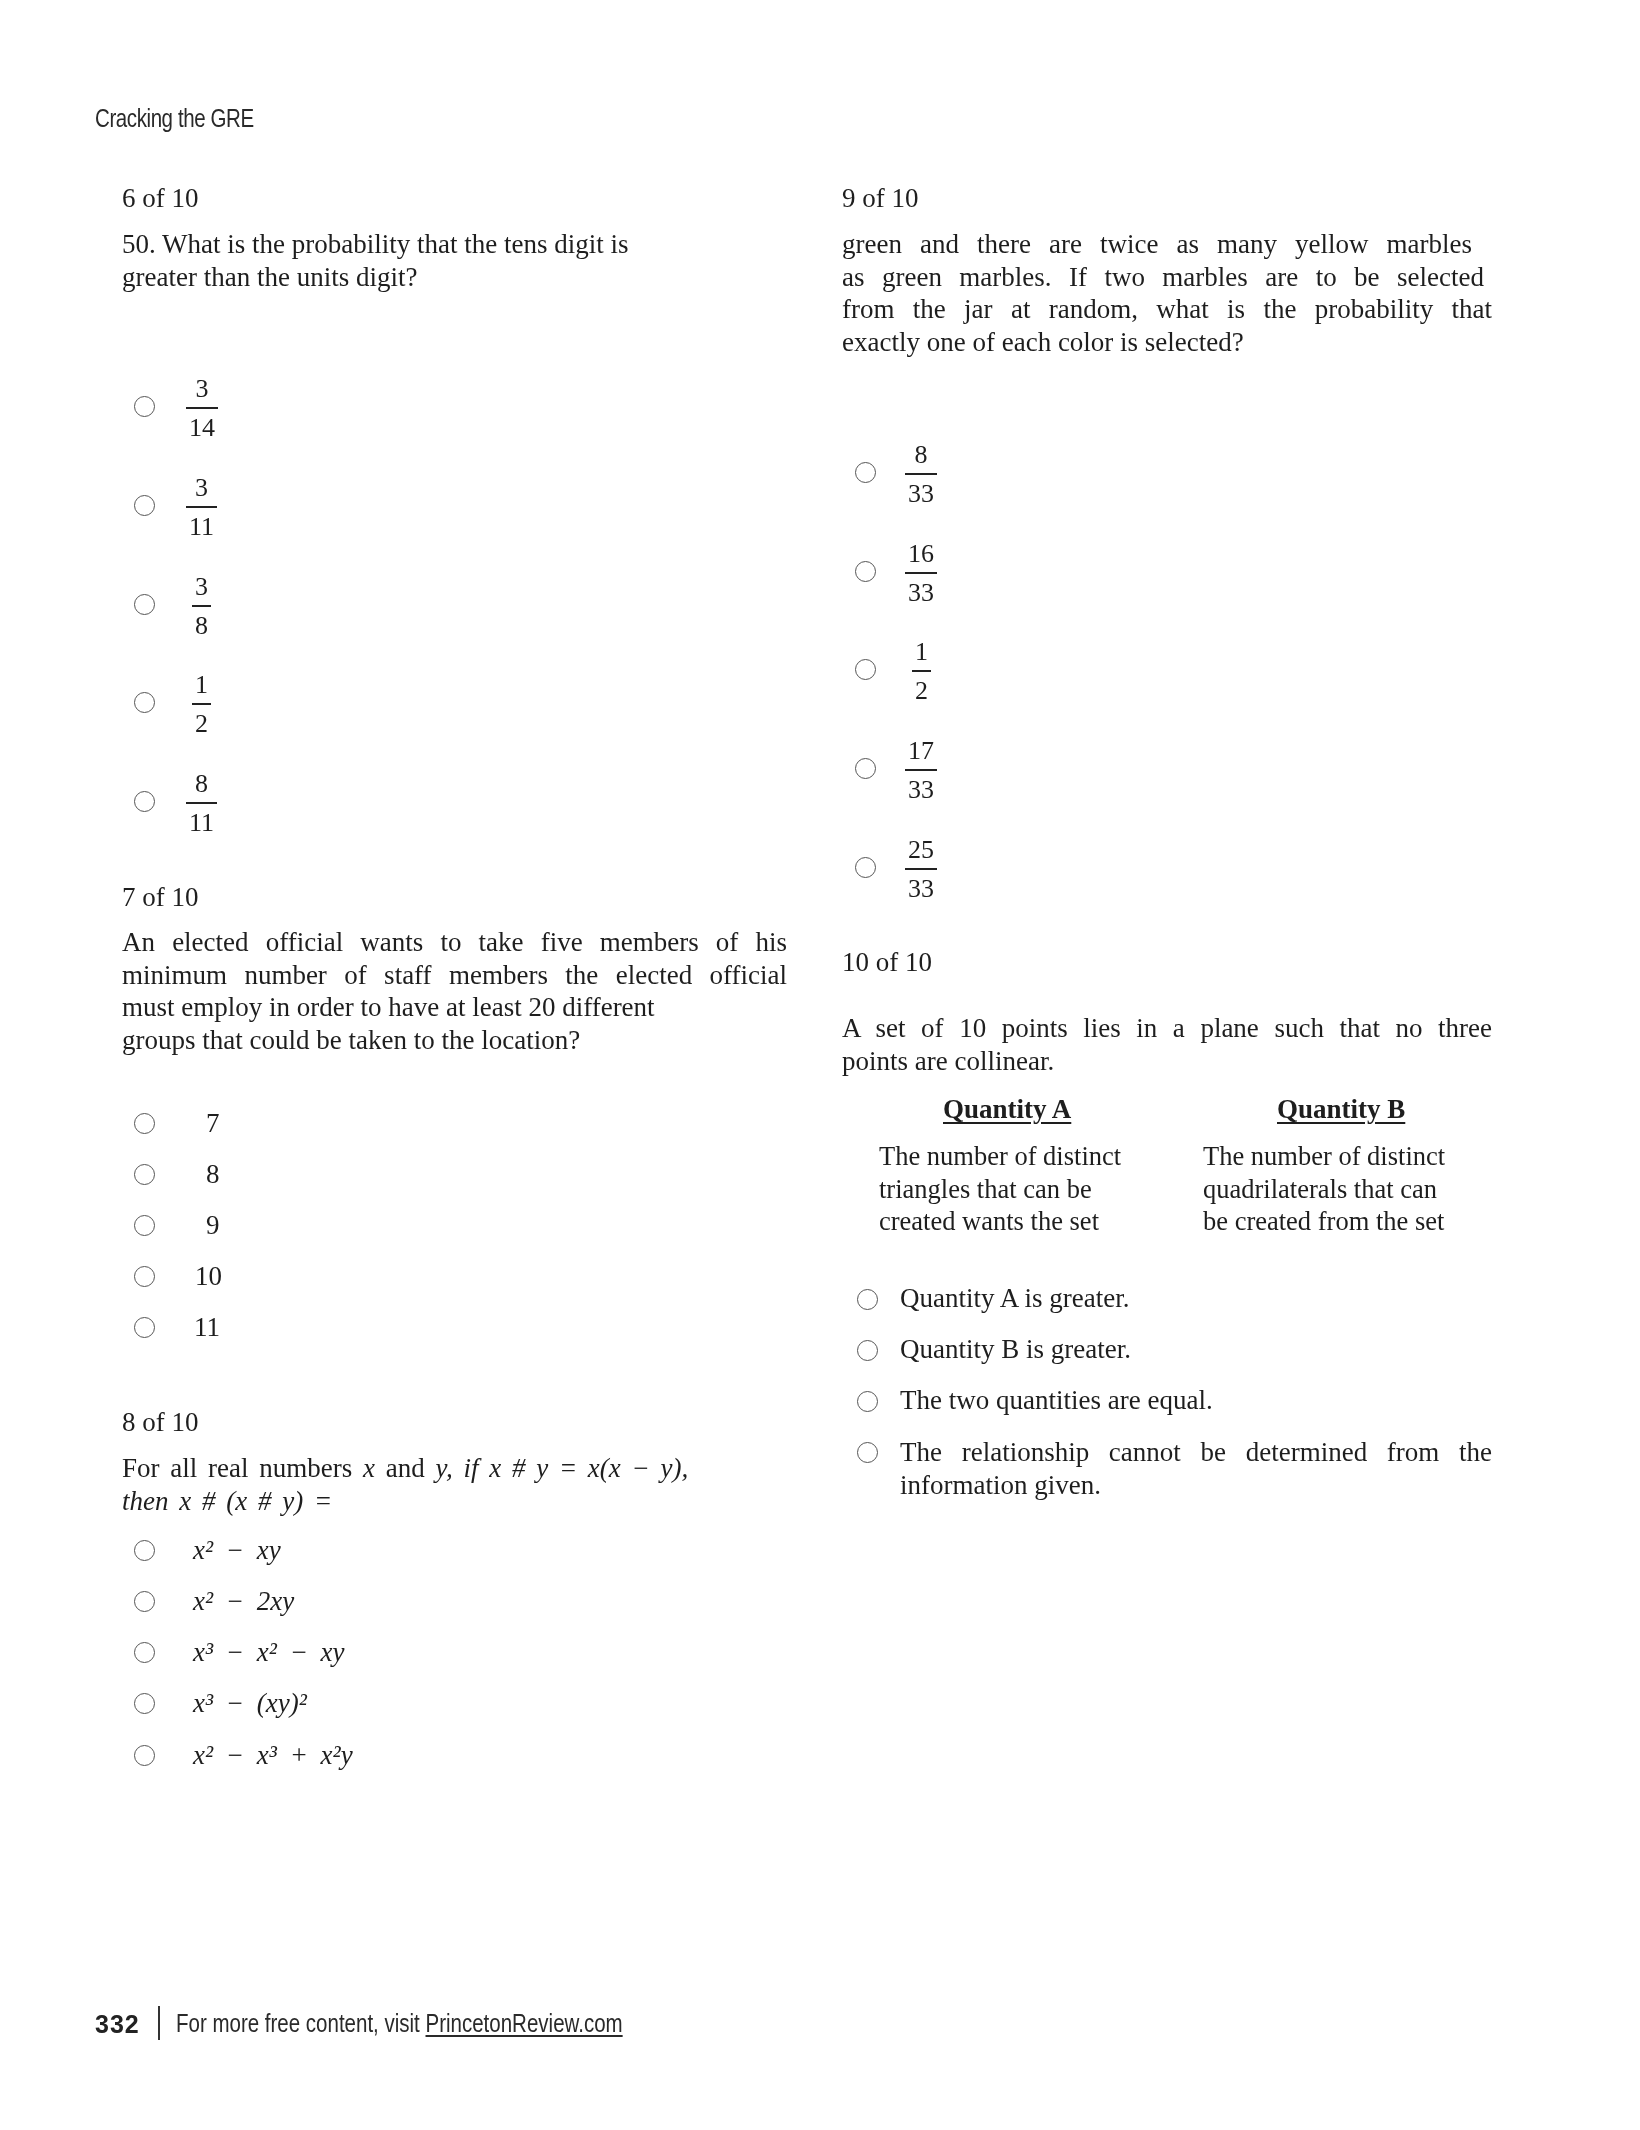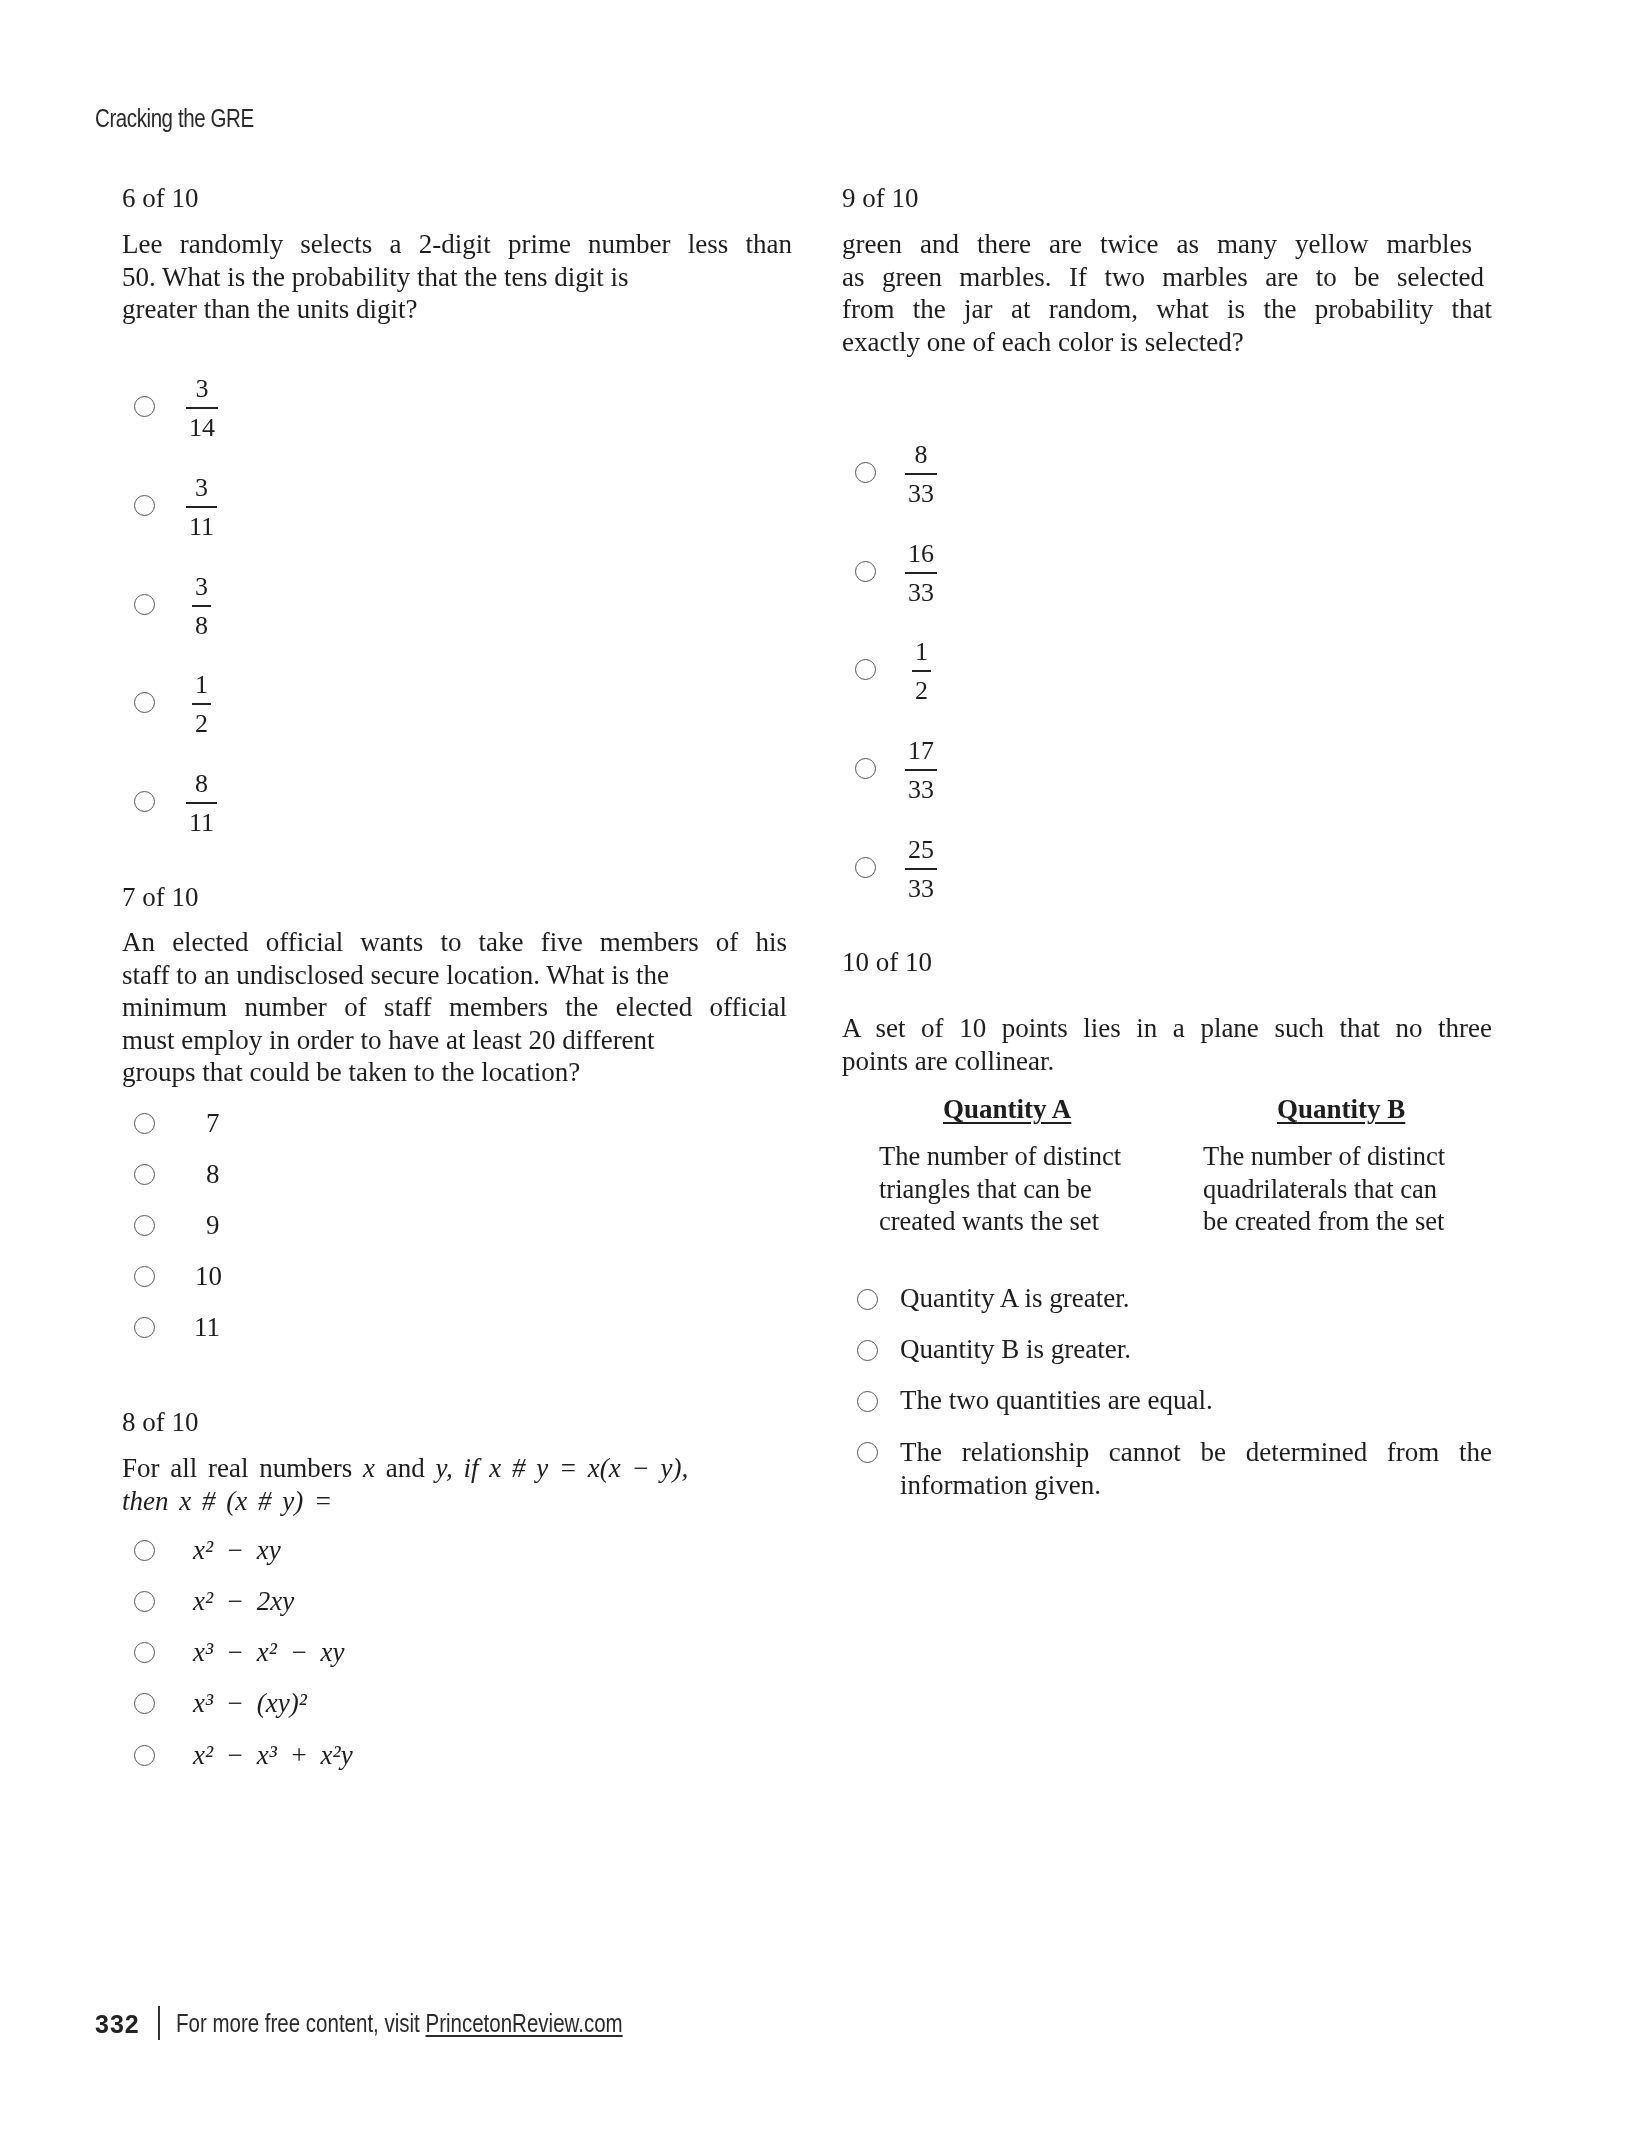--- a/index.html
+++ b/index.html
@@ -31,21 +31,20 @@
                  transform: scaleX(0.82); transform-origin: left center; }
   .footer-link { color: #2a2a2a; text-decoration: underline; text-underline-offset: 3px; cursor: pointer; }
 </style>
 </head>
 <body>
 
 <div class="abs sans-cond header-title">Cracking the GRE</div>
 
 <div class="abs qlabel" style="left:122px; top:183px;">6 of 10</div>
 <div class="abs qtext" style="left:122px; top:228px; width:670px;">
-  <div style="text-align:justify; text-align-last:justify;">Lee randomly selects a 2-digit prime number less than</div>
   <div>50. What is the probability that the tens digit is</div>
   <div>greater than the units digit?</div>
 </div>
 
 <div class="abs radio" style="left:134px; top:396px;"></div>
 <div class="abs frac" style="left:186px; top:374px;">
   <span class="num">3</span>
     <span class="bar"></span>
     <span class="den">14</span>
 </div>
@@ -74,21 +73,20 @@
 <div class="abs radio" style="left:134px; top:791px;"></div>
 <div class="abs frac" style="left:186px; top:769px;">
   <span class="num">8</span>
     <span class="bar"></span>
     <span class="den">11</span>
 </div>
 
 <div class="abs qlabel" style="left:122px; top:882px;">7 of 10</div>
 <div class="abs qtext" style="left:122px; top:926px; width:665px;">
   <div style="text-align-last:justify;">An elected official wants to take five members of his</div>
-  <div>staff to an undisclosed secure location. What is the</div>
   <div style="text-align-last:justify;">minimum number of staff members the elected official</div>
   <div>must employ in order to have at least 20 different</div>
   <div>groups that could be taken to the location?</div>
 </div>
 
 <div class="abs radio" style="left:134px; top:1113px;"></div>
 <div class="abs opt-text" style="left:206px; top:1108px;">7</div>
 <div class="abs radio" style="left:134px; top:1164px;"></div>
 <div class="abs opt-text" style="left:206px; top:1159px;">8</div>
 <div class="abs radio" style="left:134px; top:1215px;"></div>

